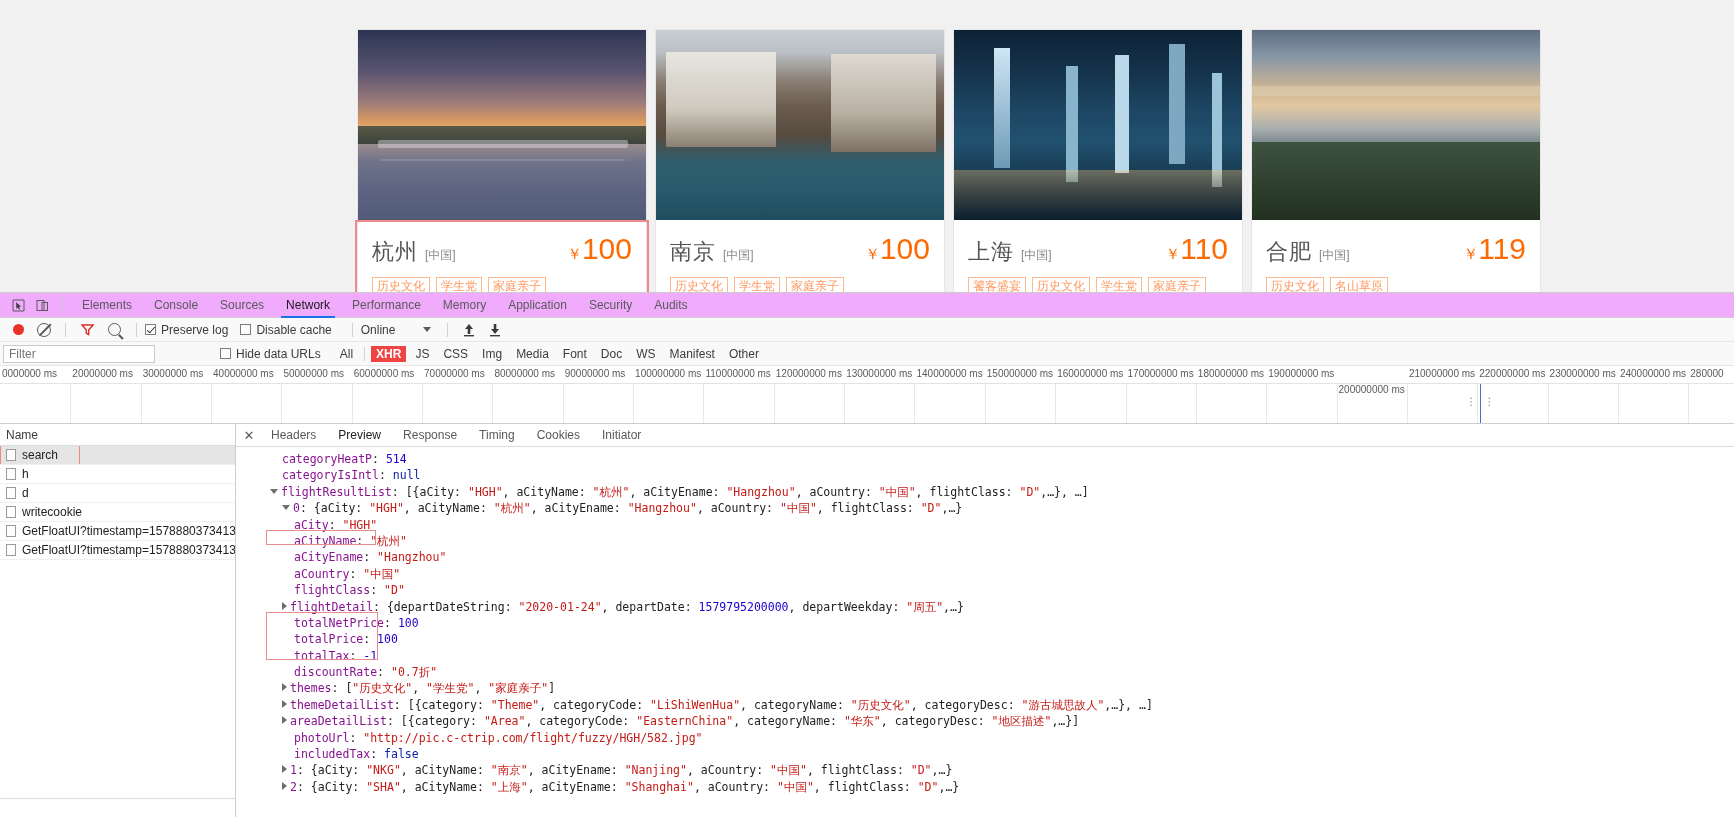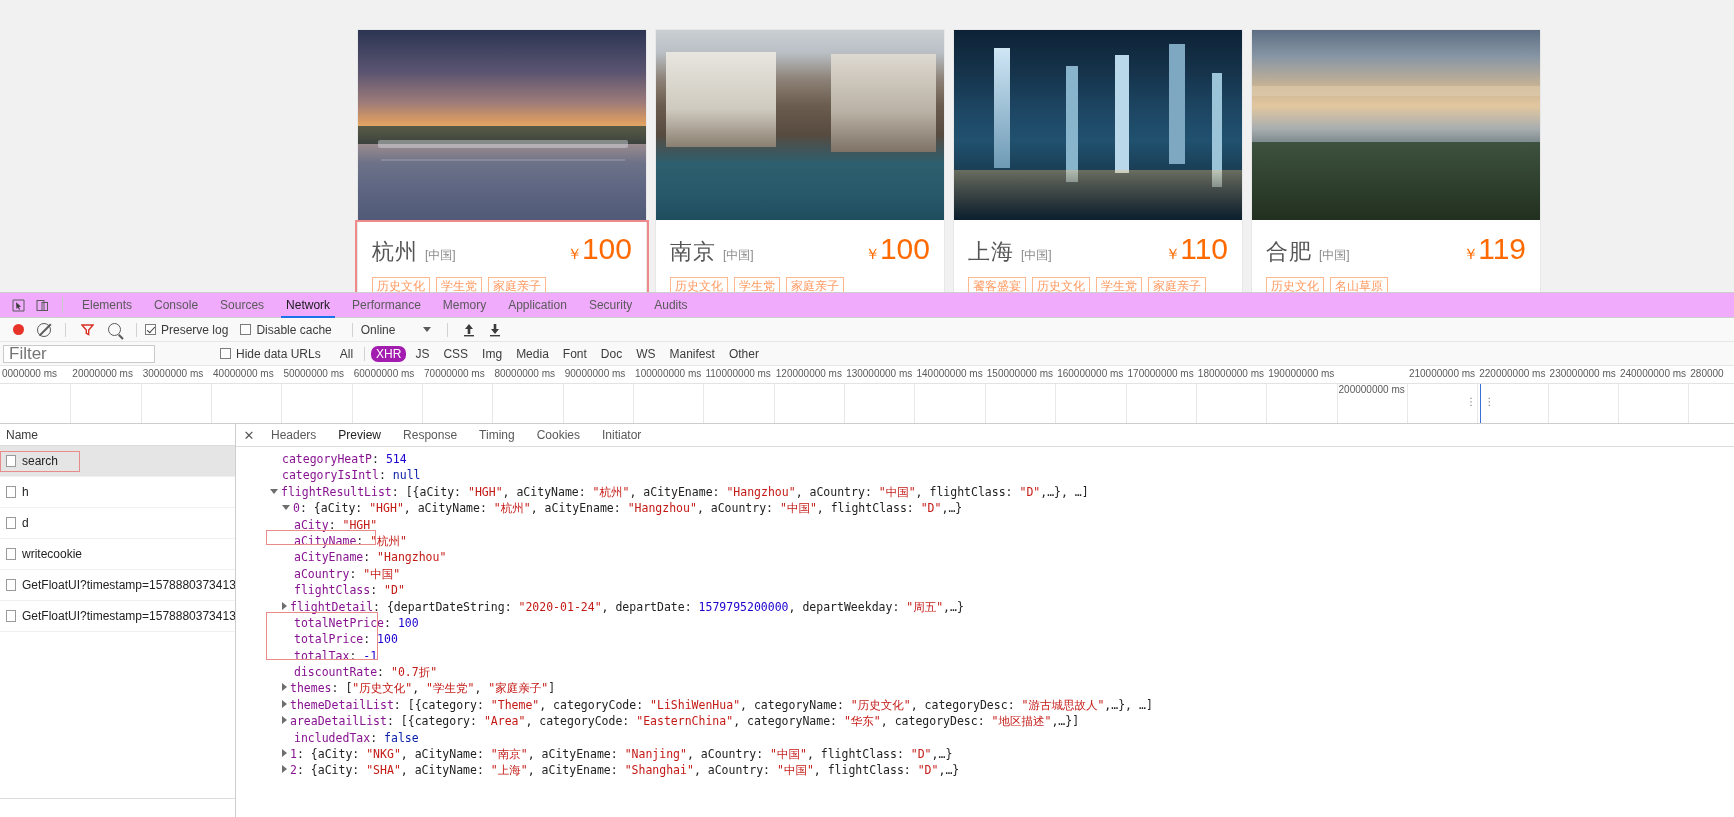--- a/index.html
+++ b/index.html
@@ -146,24 +146,24 @@
   .vdiv { width:1px; height:14px; background:#d2d2d2; margin:0 8px; }
   .caret-down { width:0;height:0;border-left:4px solid transparent;border-right:4px solid transparent;border-top:5px solid #5a5a5a; }
   .arrow-up, .arrow-down { width:12px; height:14px; margin:0 7px; }
 
   .dt-filterbar {
     height:24px; display:flex; align-items:center;
     border-bottom:1px solid #e6e6e6; background:#f9f9f9; font-size:12px; color:#3c3c3c;
   }
   .filter-input {
     width:152px; height:18px; margin-left:3px; border:1px solid #c9c9c9; background:#fff;
-    font-size:17px; color:#8a8a8a; padding:0 5px; font-family:"Liberation Sans", sans-serif;
+    font-size:12px; color:#8a8a8a; padding:0 5px; font-family:"Liberation Sans", sans-serif;
   }
   .ftype { padding:1px 5px; margin:0 2px; color:#3c3c3c; white-space:nowrap; }
-  .ftype.active { background:#a21caf; color:#ffffff; border-radius:7px; }
+  .ftype.active { background:#ef4444; color:#ffffff; border-radius:0;font-weight:bold; }
 
   
   .dt-overview {
     height:58px; border-bottom:1px solid #cdcdcd; position:relative; background:#fff; overflow:hidden;
   }
   .ov-ticks { height:18px; position:relative; border-bottom:1px solid #e3e3e3; }
   .ov-tick {
     position:absolute; top:2px; font-size:10px; color:#5a5a5a; white-space:nowrap;
     font-family:"Liberation Sans", sans-serif;
   }
@@ -172,21 +172,21 @@
   .ov-dots { position:absolute; font-size:10px; color:#777; }
 
   
   .dt-bottom { position:absolute; left:0; top:131px; right:0; bottom:0; display:flex; }
   .req-list { width:236px; border-right:1px solid #cdcdcd; background:#fff; position:relative; }
   .req-head {
     height:22px; font-size:12px; color:#3c3c3c; display:flex; align-items:center;
     padding-left:6px; border-bottom:1px solid #dcdcdc; background:#fff;
   }
   .req-row {
-    height:31px; display:flex; align-items:center; font-size:12px; color:#222;
+    height:19px; display:flex; align-items:center; font-size:12px; color:#222;
     padding-left:6px; border-bottom:1px solid #f0f0f0; white-space:nowrap; overflow:hidden;
   }
   .req-row.sel { background:#e5e5e5; }
   .req-ico {
     width:10px; height:12px; border:1px solid #9a9a9a; background:#fff; margin-right:6px; flex:none;
   }
   .req-name-box { position:relative; }
   .req-row.sel .req-name-box::after {
     content:""; position:absolute; left:-22px; top:-3px; width:78px; height:19px;
     border:1px solid #e88b8b; pointer-events:none;
@@ -538,20 +538,21 @@
               <div class="jrow ind2"><span class="k">aCountry</span><span class="p">: </span><span class="s">"中国"</span></div>
               <div class="jrow ind2"><span class="k">flightClass</span><span class="p">: </span><span class="s">"D"</span></div>
               <div class="jrow ind1"><span class="tri"></span><span class="k">flightDetail</span><span class="p">: {departDateString: </span><span class="s">"2020-01-24"</span><span class="p">, departDate: </span><span class="n">1579795200000</span><span class="p">, departWeekday: </span><span class="s">"周五"</span><span class="p">,…}</span></div>
               <div class="jrow ind2"><span class="k">totalNetPrice</span><span class="p">: </span><span class="n">100</span></div>
               <div class="jrow ind2"><span class="k">totalPrice</span><span class="p">: </span><span class="n">100</span></div>
               <div class="jrow ind2"><span class="k">totalTax</span><span class="p">: </span><span class="n">-1</span></div>
               <div class="jrow ind2"><span class="k">discountRate</span><span class="p">: </span><span class="s">"0.7折"</span></div>
               <div class="jrow ind1"><span class="tri"></span><span class="k">themes</span><span class="p">: [</span><span class="s">"历史文化"</span><span class="p">, </span><span class="s">"学生党"</span><span class="p">, </span><span class="s">"家庭亲子"</span><span class="p">]</span></div>
               <div class="jrow ind1"><span class="tri"></span><span class="k">themeDetailList</span><span class="p">: [{category: </span><span class="s">"Theme"</span><span class="p">, categoryCode: </span><span class="s">"LiShiWenHua"</span><span class="p">, categoryName: </span><span class="s">"历史文化"</span><span class="p">, categoryDesc: </span><span class="s">"游古城思故人"</span><span class="p">,…}, …]</span></div>
               <div class="jrow ind1"><span class="tri"></span><span class="k">areaDetailList</span><span class="p">: [{category: </span><span class="s">"Area"</span><span class="p">, categoryCode: </span><span class="s">"EasternChina"</span><span class="p">, categoryName: </span><span class="s">"华东"</span><span class="p">, categoryDesc: </span><span class="s">"地区描述"</span><span class="p">,…}]</span></div>
+              <div class="jrow ind2"><span class="k">photoUrl</span><span class="p">: </span><span class="s">"http://pic.c-ctrip.com/flight/fuzzy/HGH/582.jpg"</span></div>
               <div class="jrow ind2"><span class="k">includedTax</span><span class="p">: </span><span class="b">false</span></div>
               <div class="jrow ind1"><span class="tri"></span><span class="k">1</span><span class="p">: {aCity: </span><span class="s">"NKG"</span><span class="p">, aCityName: </span><span class="s">"南京"</span><span class="p">, aCityEname: </span><span class="s">"Nanjing"</span><span class="p">, aCountry: </span><span class="s">"中国"</span><span class="p">, flightClass: </span><span class="s">"D"</span><span class="p">,…}</span></div>
               <div class="jrow ind1"><span class="tri"></span><span class="k">2</span><span class="p">: {aCity: </span><span class="s">"SHA"</span><span class="p">, aCityName: </span><span class="s">"上海"</span><span class="p">, aCityEname: </span><span class="s">"Shanghai"</span><span class="p">, aCountry: </span><span class="s">"中国"</span><span class="p">, flightClass: </span><span class="s">"D"</span><span class="p">,…}</span></div>
               <div class="hl-box" style="left: 30px; top: 83px; width: 110px; height: 15.4px;"></div>
               <div class="hl-box" style="left: 30px; top: 165px; width: 112px; height: 48.2px;"></div>
             </div>
         </div>
       </div>
 
     </div>

